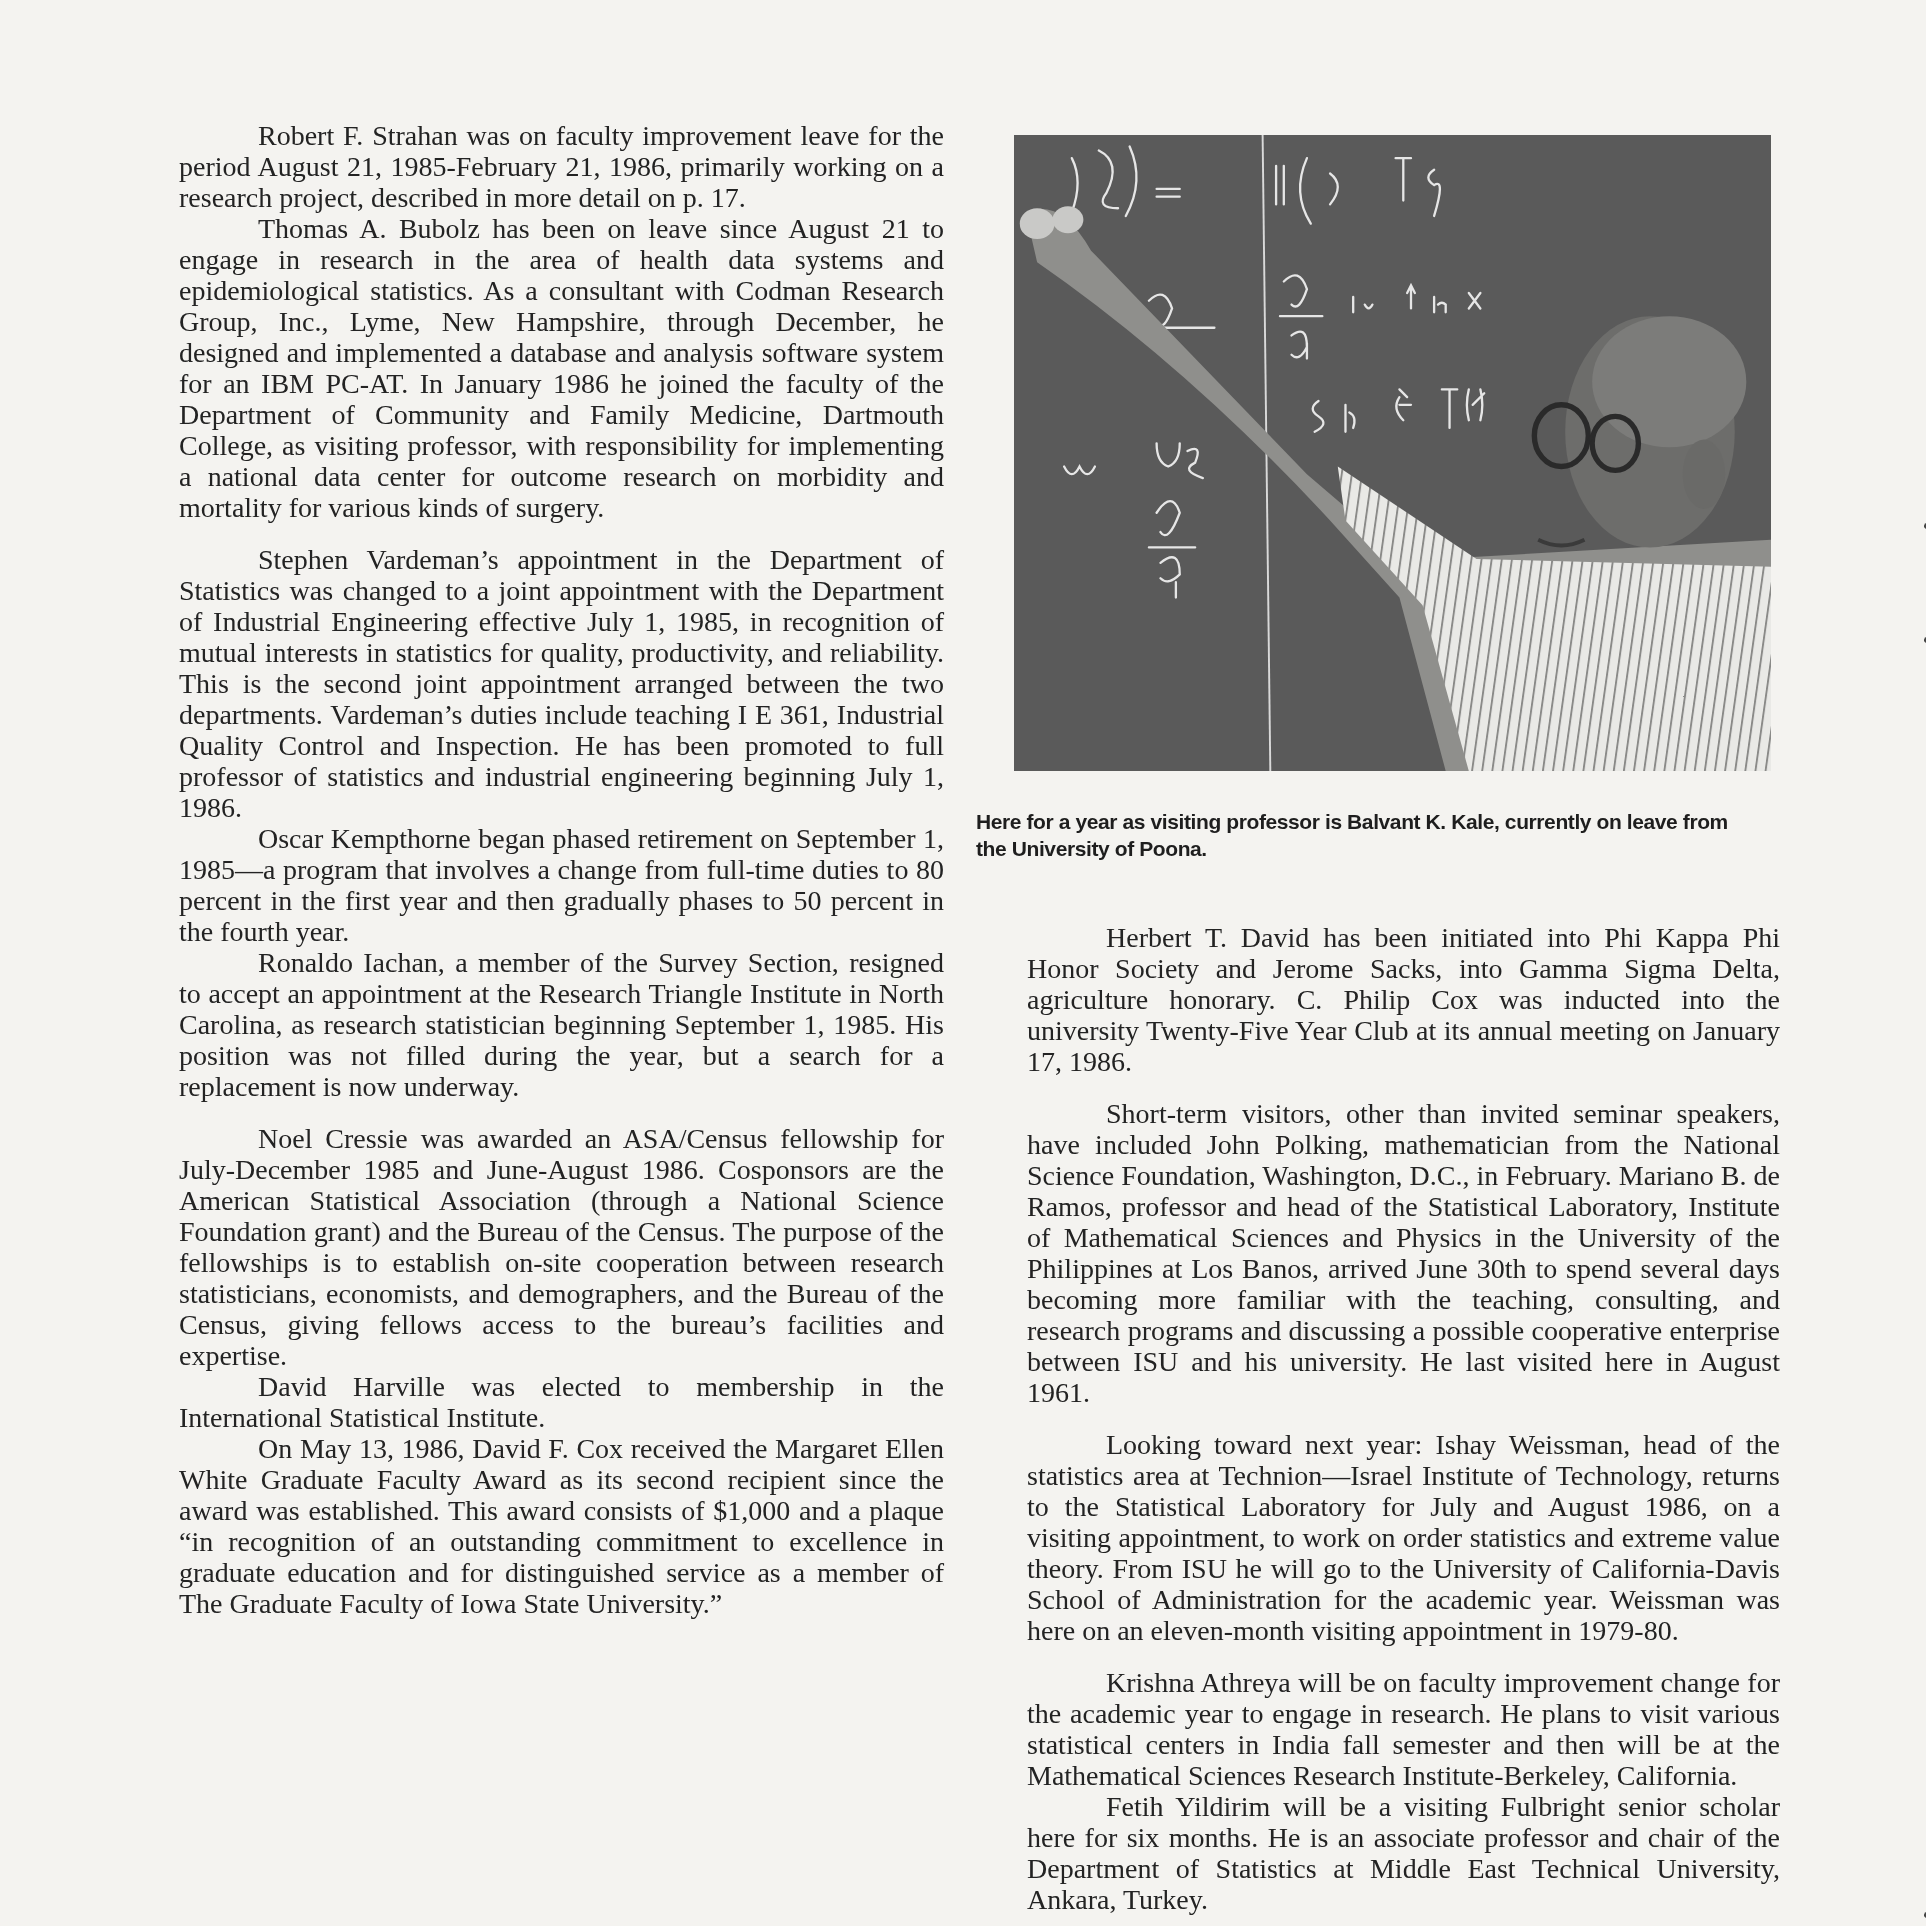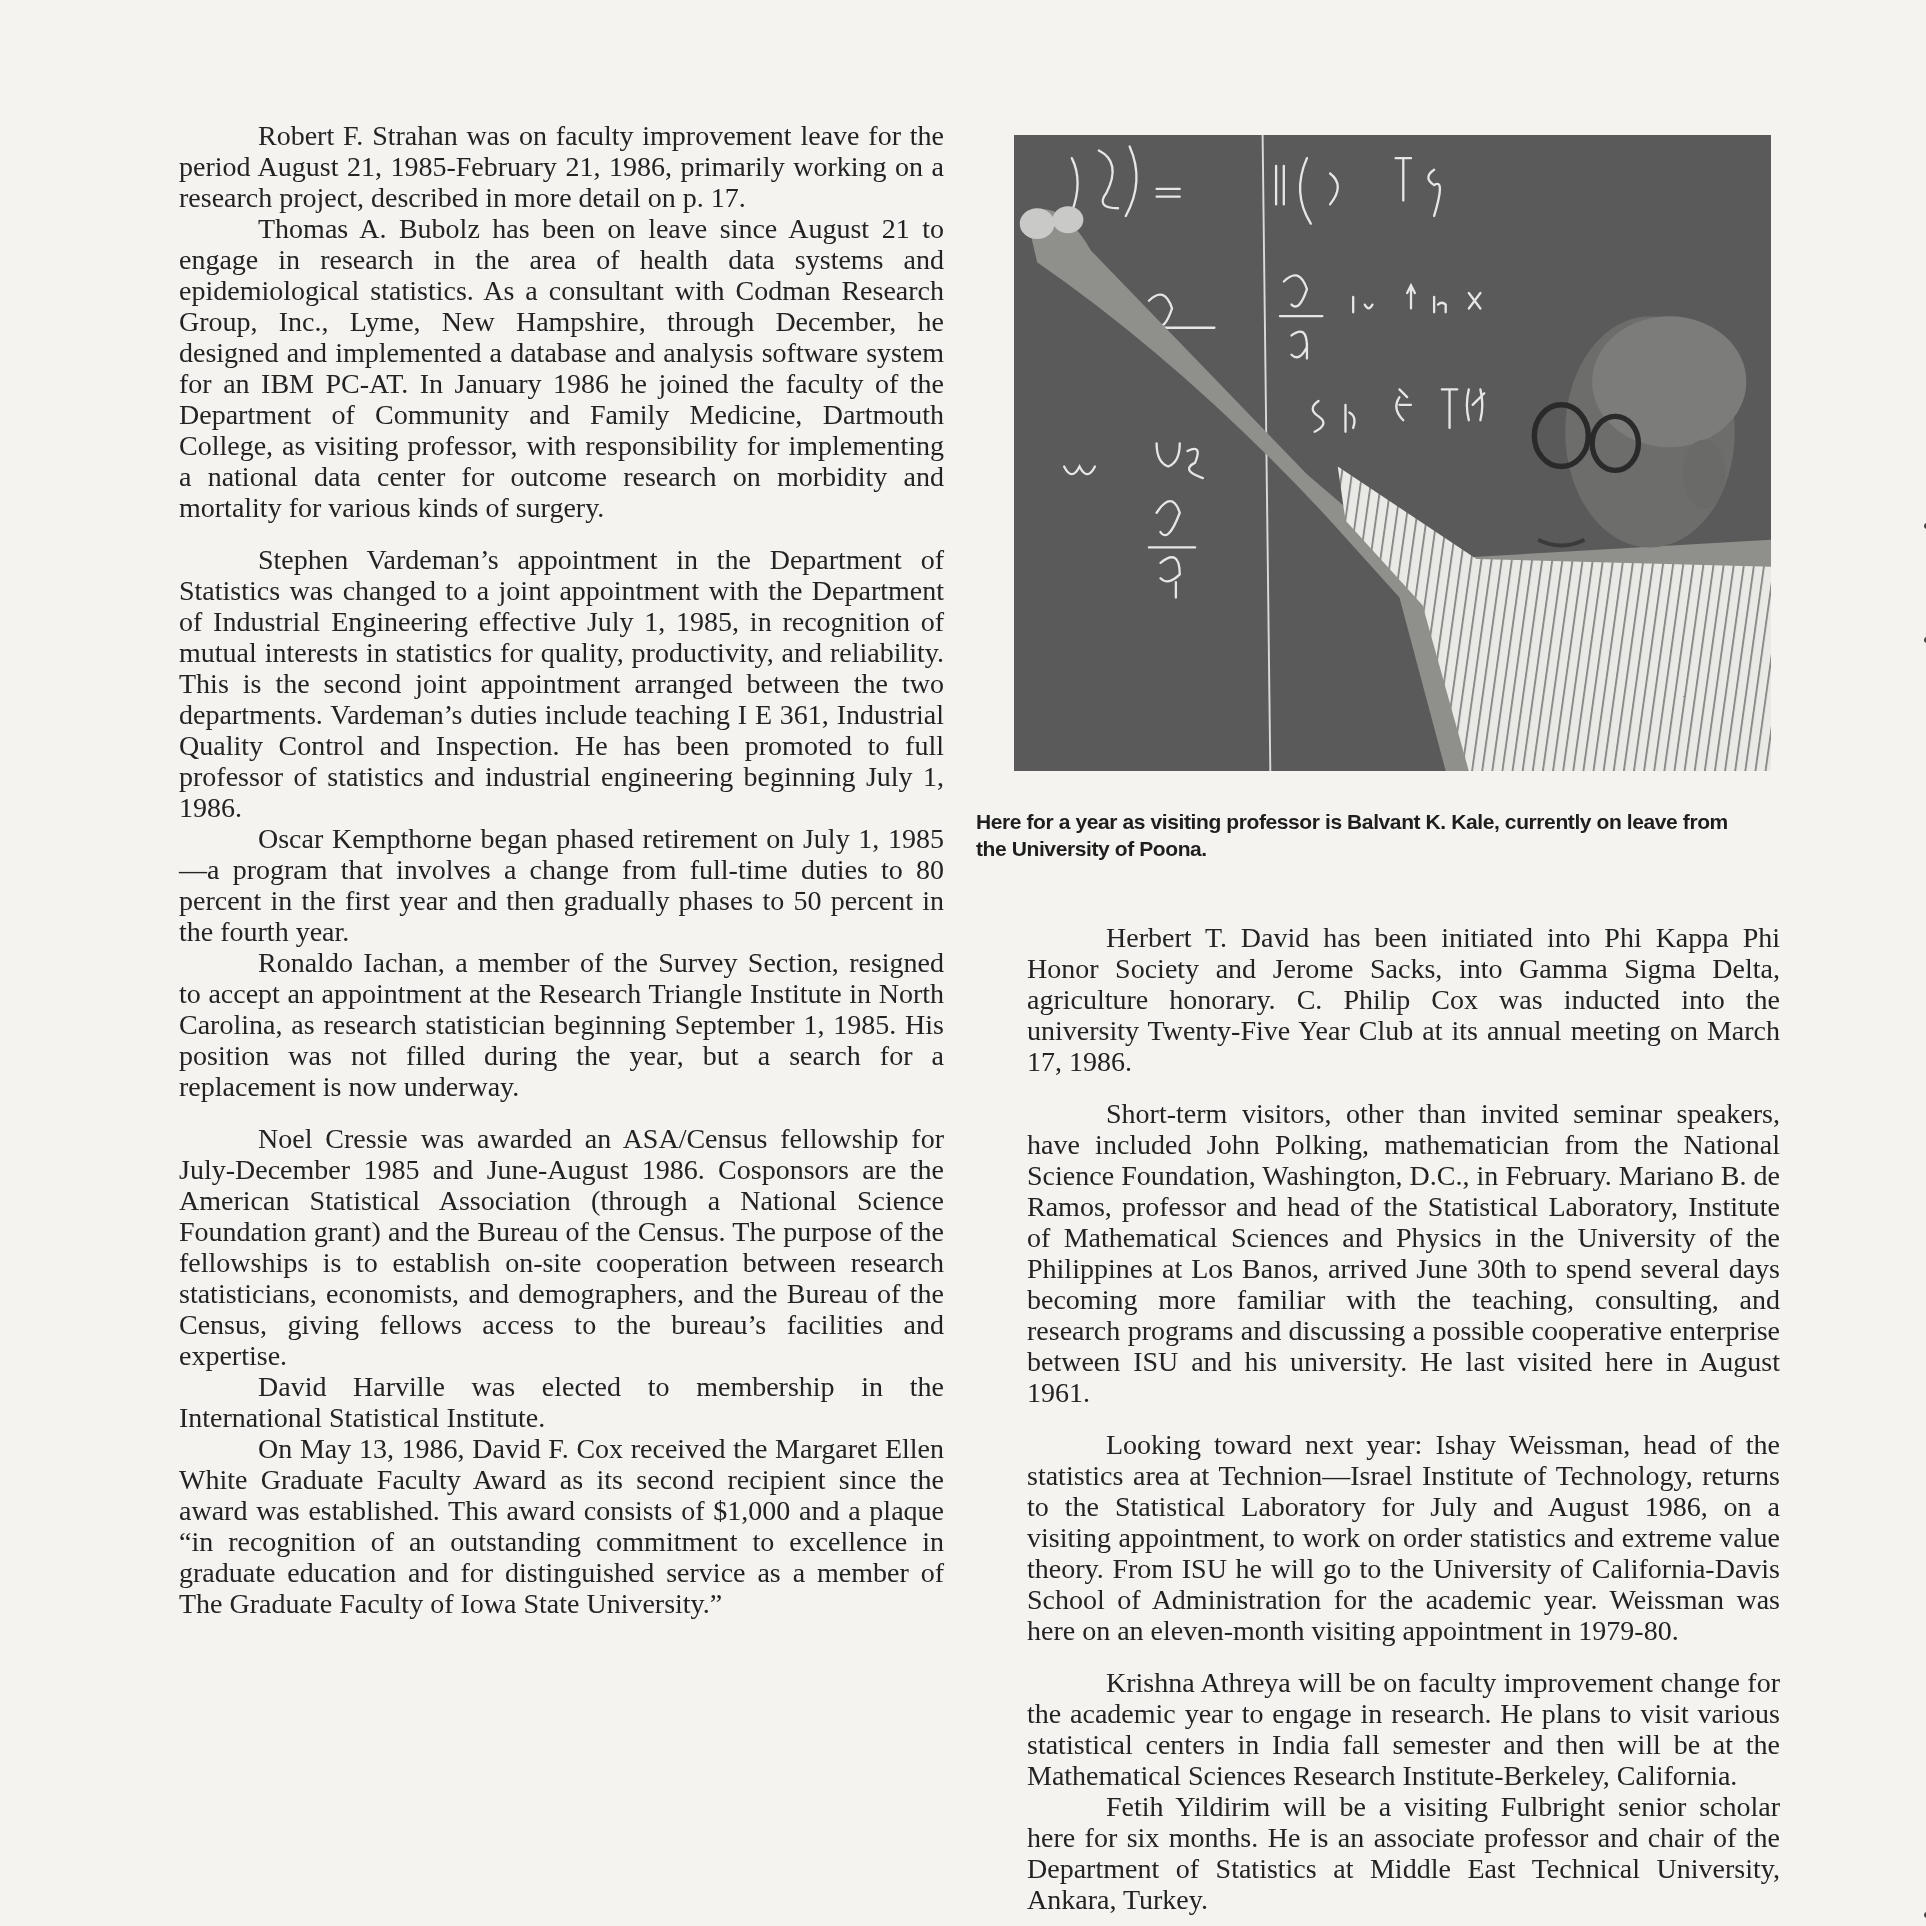--- a/index.html
+++ b/index.html
@@ -38,21 +38,21 @@
     background: #444; border-radius: 50%;
   }
 </style>
 </head>
 <body style="background: rgb(244, 243, 240);">
 
 <div class="col col-left">
   <p>Robert F. Strahan was on faculty improvement leave for the period August 21, 1985-February 21, 1986, primarily working on a research project, described in more detail on p. 17.</p>
   <p>Thomas A. Bubolz has been on leave since August 21 to engage in research in the area of health data systems and epidemiological statistics. As a consultant with Codman Research Group, Inc., Lyme, New Hampshire, through December, he designed and implemented a database and analysis software system for an IBM PC-AT. In January 1986 he joined the faculty of the Department of Community and Family Medicine, Dartmouth College, as visiting professor, with responsibility for implementing a national data center for outcome research on morbidity and mortality for various kinds of surgery.</p>
   <p class="gap">Stephen Vardeman’s appointment in the Department of Statistics was changed to a joint appointment with the Department of Industrial Engineering effective July 1, 1985, in recognition of mutual interests in statistics for quality, productivity, and reliability. This is the second joint appointment arranged between the two departments. Vardeman’s duties include teaching I E 361, Industrial Quality Control and Inspection. He has been promoted to full professor of statistics and industrial engineering beginning July 1, 1986.</p>
-  <p>Oscar Kempthorne began phased retirement on July 1, 1985—a program that involves a change from full-time duties to 80 percent in the first year and then gradually phases to 50 percent in the fourth year.</p>
+  <p>Oscar Kempthorne began phased retirement on September 1, 1985—a program that involves a change from full-time duties to 80 percent in the first year and then gradually phases to 50 percent in the fourth year.</p>
   <p>Ronaldo Iachan, a member of the Survey Section, resigned to accept an appointment at the Research Triangle Institute in North Carolina, as research statistician beginning September 1, 1985. His position was not filled during the year, but a search for a replacement is now underway.</p>
   <p class="gap">Noel Cressie was awarded an ASA/Census fellowship for July-December 1985 and June-August 1986. Cosponsors are the American Statistical Association (through a National Science Foundation grant) and the Bureau of the Census. The purpose of the fellowships is to establish on-site cooperation between research statisticians, economists, and demographers, and the Bureau of the Census, giving fellows access to the bureau’s facilities and expertise.</p>
   <p>David Harville was elected to membership in the International Statistical Institute.</p>
   <p>On May 13, 1986, David F. Cox received the Margaret Ellen White Graduate Faculty Award as its second recipient since the award was established. This award consists of $1,000 and a plaque “in recognition of an outstanding commitment to excellence in graduate education and for distinguished service as a member of The Graduate Faculty of Iowa State University.”</p>
 </div>
 
 <div class="photo" title="Balvant K. Kale pointing at chalkboard with statistical equations">
   <svg viewBox="0 0 1964 1650" preserveAspectRatio="none">
     <defs>
       <pattern id="stripes" width="26" height="40" patternUnits="userSpaceOnUse" patternTransform="rotate(8)">
@@ -106,21 +106,21 @@
       <path d="M1360 1050 q60 30 120 0" stroke="#3a3a3a" stroke-width="10" fill="none"></path>
       <ellipse cx="60" cy="230" rx="45" ry="40" fill="#c9c9c7"></ellipse>
       <ellipse cx="140" cy="220" rx="40" ry="35" fill="#c9c9c7"></ellipse>
     </g>
   </svg>
 </div>
 
 <div class="caption">Here for a year as visiting professor is Balvant K. Kale, currently on leave from the University of Poona.</div>
 
 <div class="col col-right">
-  <p>Herbert T. David has been initiated into Phi Kappa Phi Honor Society and Jerome Sacks, into Gamma Sigma Delta, agriculture honorary. C. Philip Cox was inducted into the university Twenty-Five Year Club at its annual meeting on March 17, 1986.</p>
+  <p>Herbert T. David has been initiated into Phi Kappa Phi Honor Society and Jerome Sacks, into Gamma Sigma Delta, agriculture honorary. C. Philip Cox was inducted into the university Twenty-Five Year Club at its annual meeting on January 17, 1986.</p>
   <p class="gap">Short-term visitors, other than invited seminar speakers, have included John Polking, mathematician from the National Science Foundation, Washington, D.C., in February. Mariano B. de Ramos, professor and head of the Statistical Laboratory, Institute of Mathematical Sciences and Physics in the University of the Philippines at Los Banos, arrived June 30th to spend several days becoming more familiar with the teaching, consulting, and research programs and discussing a possible cooperative enterprise between ISU and his university. He last visited here in August 1961.</p>
   <p class="gap">Looking toward next year: Ishay Weissman, head of the statistics area at Technion—Israel Institute of Technology, returns to the Statistical Laboratory for July and August 1986, on a visiting appointment, to work on order statistics and extreme value theory. From ISU he will go to the University of California-Davis School of Administration for the academic year. Weissman was here on an eleven-month visiting appointment in 1979-80.</p>
   <p class="gap">Krishna Athreya will be on faculty improvement change for the academic year to engage in research. He plans to visit various statistical centers in India fall semester and then will be at the Mathematical Sciences Research Institute-Berkeley, California.</p>
   <p>Fetih Yildirim will be a visiting Fulbright senior scholar here for six months. He is an associate professor and chair of the Department of Statistics at Middle East Technical University, Ankara, Turkey.</p>
 
 </div>
 
 <div class="staple" style="left:1924px; top:522px;"></div>
 <div class="staple" style="left:1924px; top:636px;"></div>
 <div class="staple" style="left:1924px; top:1911px;"></div>

